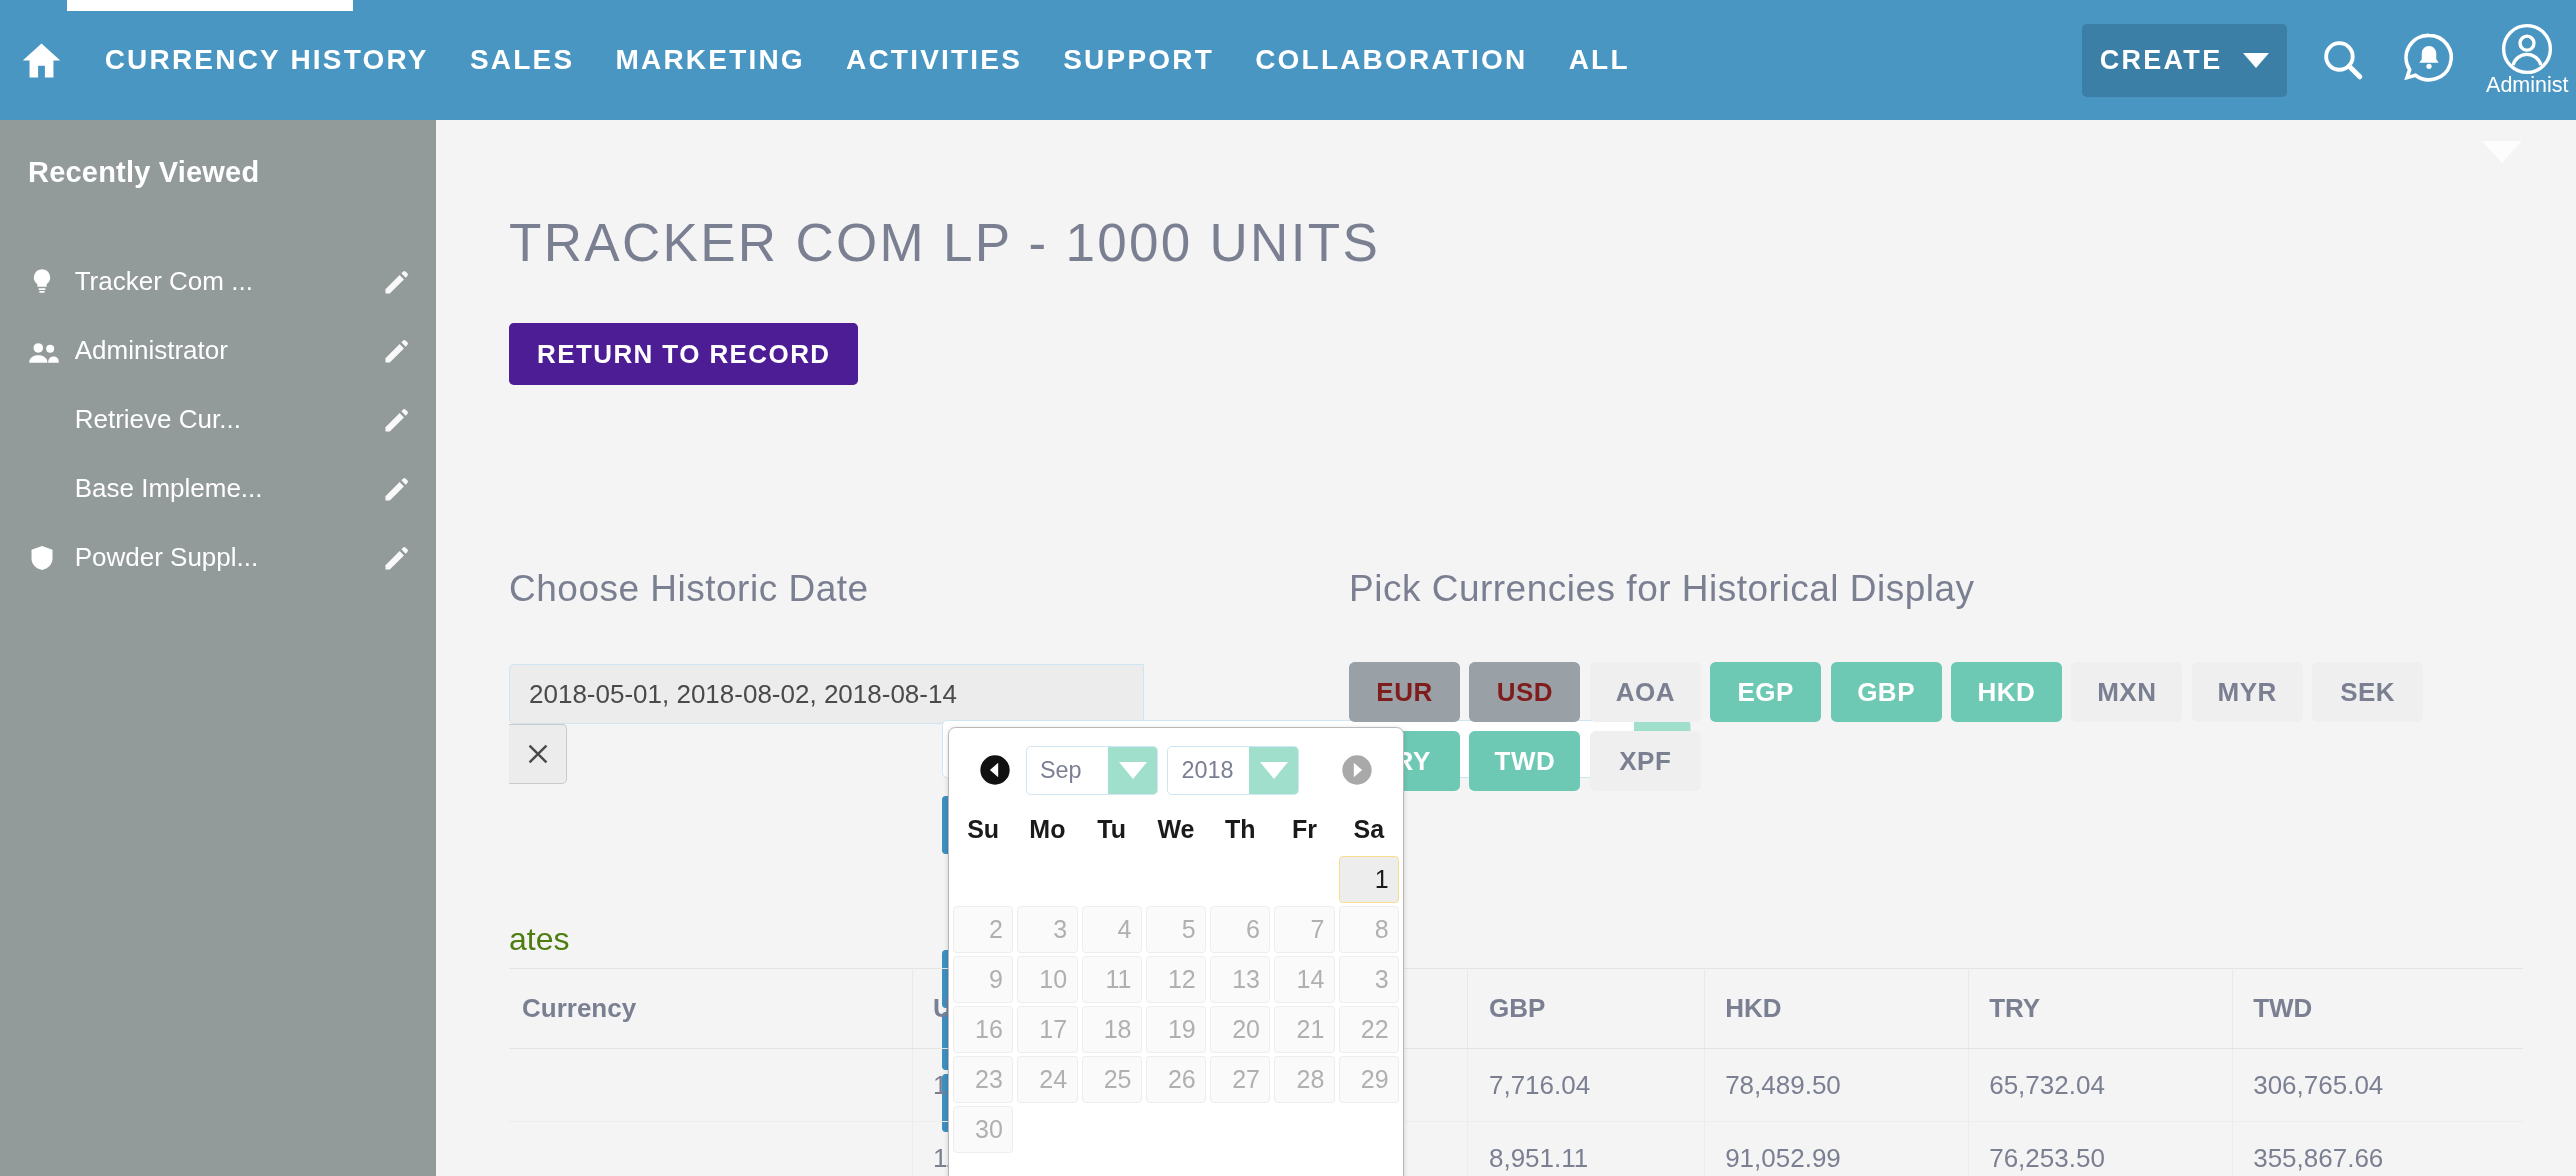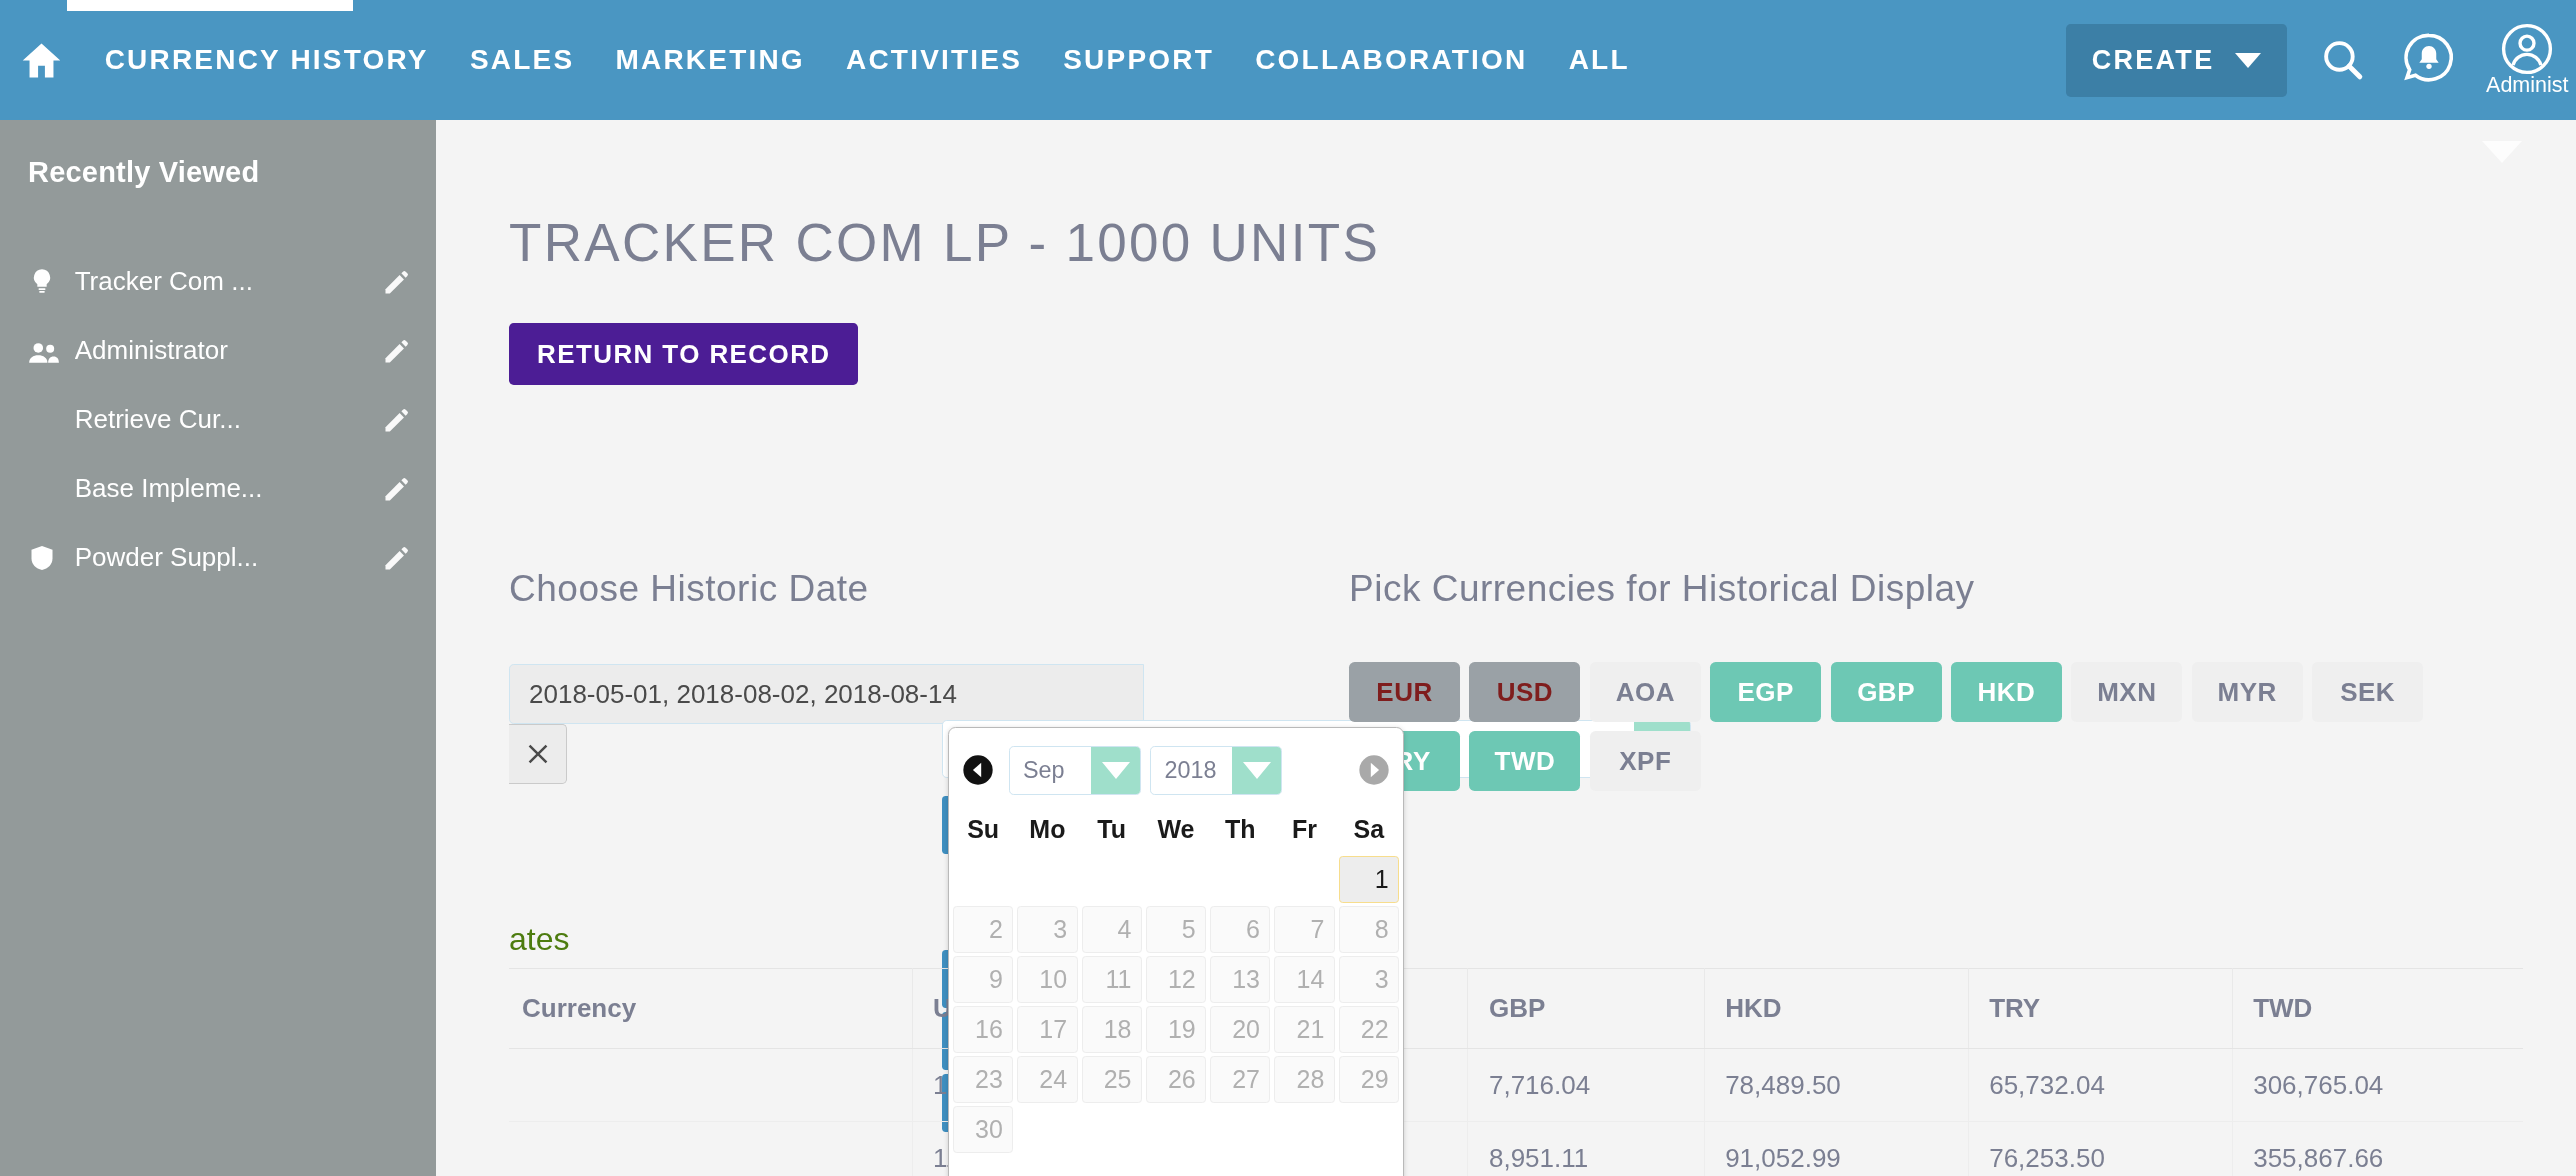--- a/index.html
+++ b/index.html
@@ -29,21 +29,21 @@
     color: #ffffff; font-size: 28px; letter-spacing: 2.2px;
     font-weight: 600; padding: 0 20.6px; white-space: nowrap;
     cursor: pointer; line-height: 120px;
   }
   .nav-right {
     position: absolute; right: 0; top: 0; height: 120px;
     display: flex; align-items: center; padding-right: 7.5px;
   }
   #create-btn {
     background: #3c7fa6; color: #fff; border: none; border-radius: 4.7px;
-    height: 73px; padding: 0 26px; font-size: 27px; letter-spacing: 2.3px;
+    height: 73px; padding: 0 18px; font-size: 27px; letter-spacing: 2.3px;
     font-weight: 700; font-family: "Liberation Sans", sans-serif;
     display: flex; align-items: center; gap: 20.6px; cursor: pointer;
   }
   .caret-down {
     width: 0; height: 0; border-left: 13px solid transparent;
     border-right: 13px solid transparent; border-top: 15px solid #fff;
   }
   .icon-btn { margin-left: 32px; cursor: pointer; display: block; }
   .avatar-wrap {
     margin-left: 28px; display: flex; flex-direction: column;
@@ -144,21 +144,21 @@
     background: #3f8fc0; border-radius: 3.7px;
   }
 
   
   #calendar {
     position: absolute; top: 607px; left: 512px; width: 456px; height: 478px;
     background: #fff; border: 1.9px solid #b9b9b9; border-radius: 7.5px;
     box-shadow: 0 1.9px 5.6px rgba(0,0,0,.16); z-index: 40;
   }
   #cal-head {
-    display: flex; align-items: center; height: 84px; padding: 0 13px;
+    display: flex; align-items: center; height: 84px; padding: 0 30px;
   }
   .cal-nav { width: 32px; height: 32px; cursor: pointer; }
   .cal-sel {
     display: flex; border: 1.9px solid #cfe5f1; border-radius: 4.7px;
     height: 49px; overflow: hidden; background: #fff;
   }
   .cal-sel .sel-txt {
     display: flex; align-items: center; padding: 0 13px;
     font-size: 23.4px; color: #7b7f92; min-width: 81px;
   }

